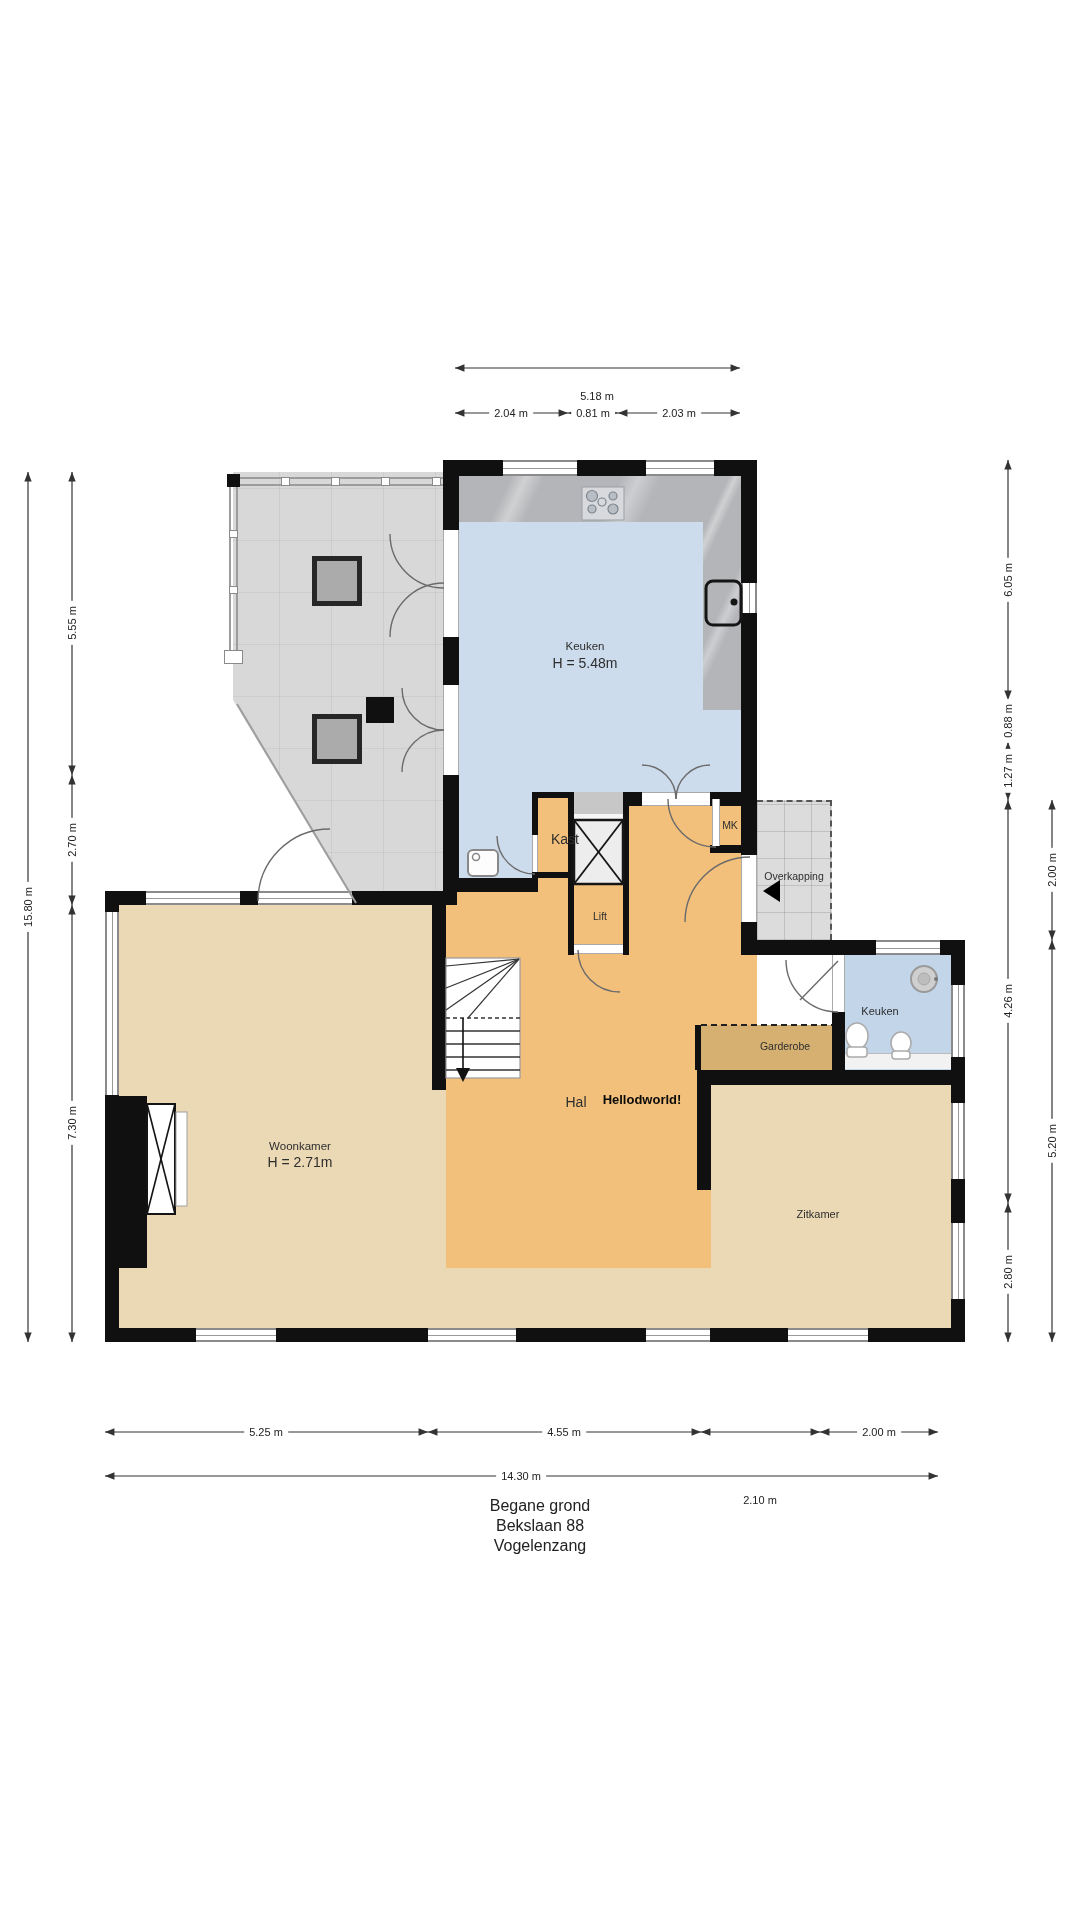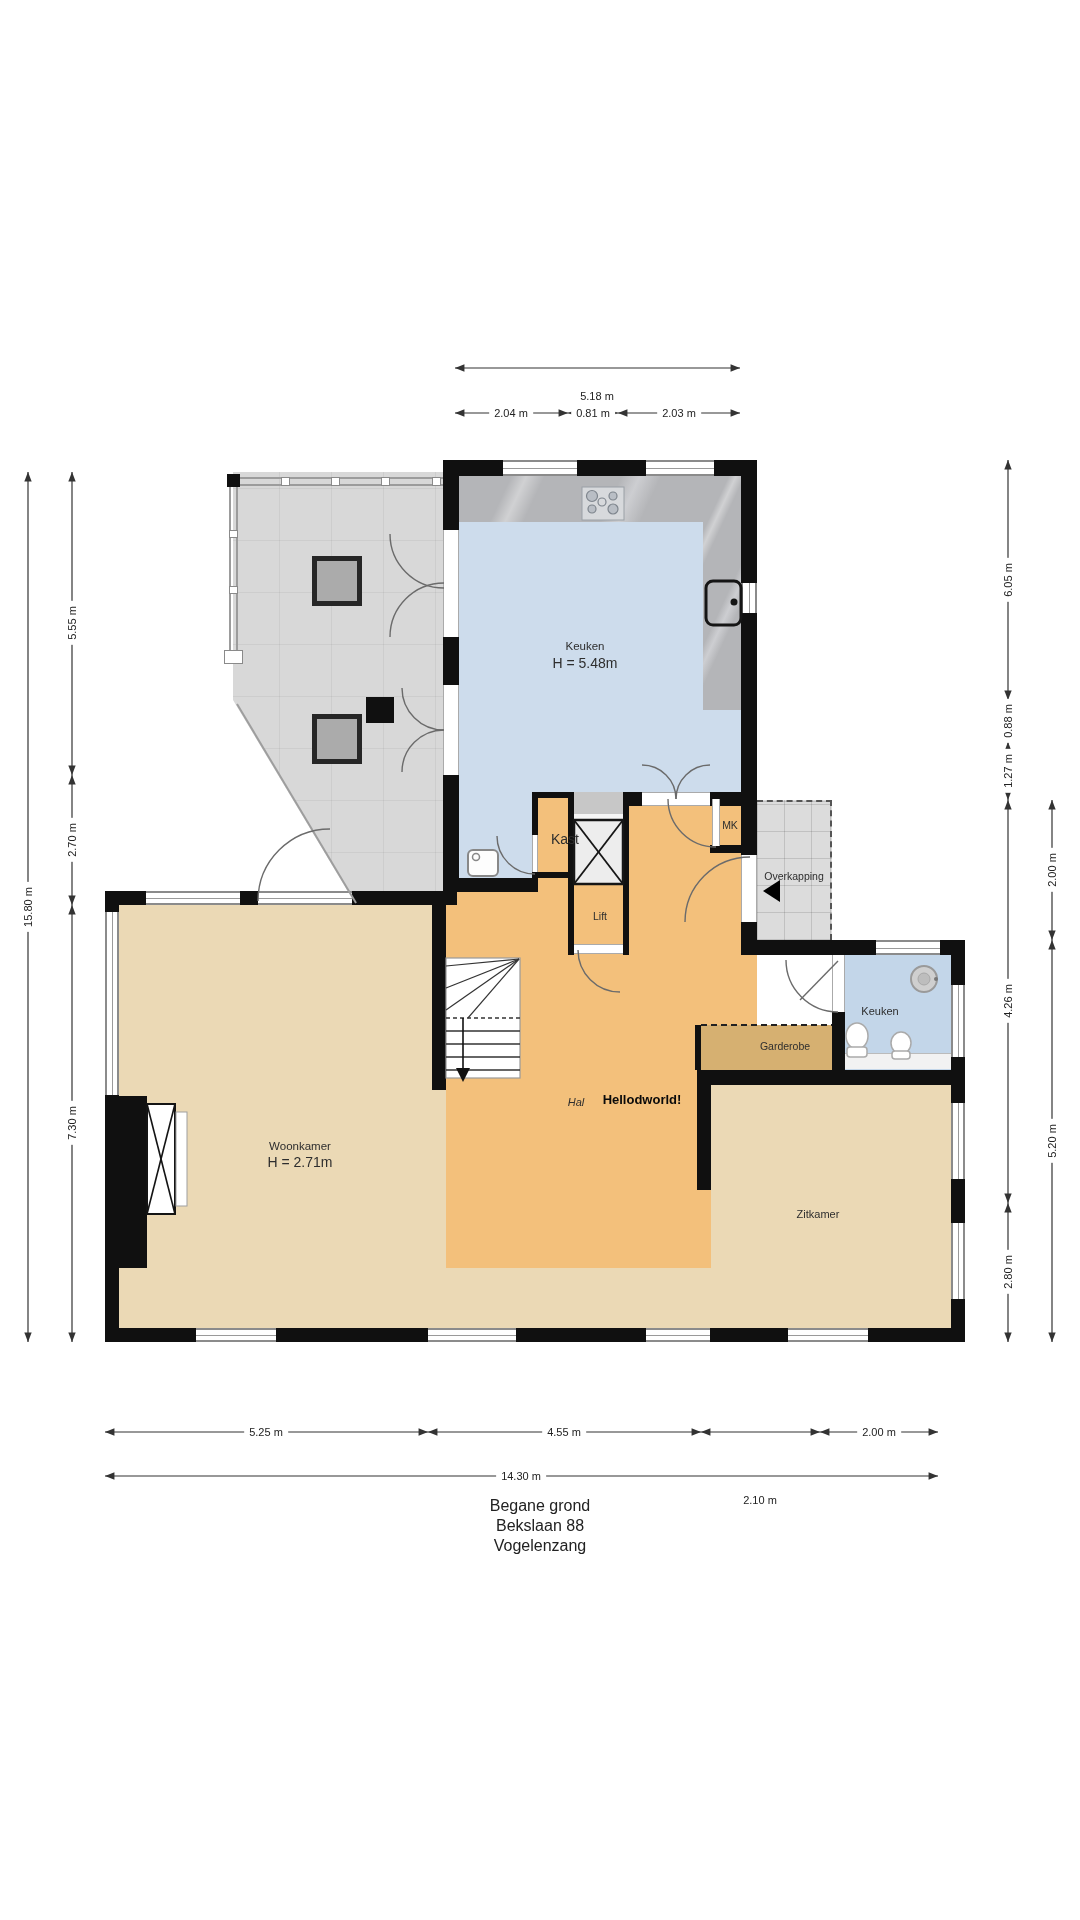--- a/index.html
+++ b/index.html
@@ -280,21 +280,21 @@
   </svg>
 
   <div class="lbl big" style="left:585px;top:646px;">Keuken</div>
   <div class="lbl sub" style="left:585px;top:663px;">H = 5.48m</div>
   <div class="lbl" style="left:553px;top:839px;font-size:14px;padding-left:24px;">Kast</div>
   <div class="lbl" style="left:600px;top:916px;font-size:10.5px;">Lift</div>
   <div class="lbl" style="left:730px;top:825px;font-size:10.5px;">MK</div>
   <div class="lbl" style="left:794px;top:876px;font-size:10.5px;">Overkapping</div>
   <div class="lbl" style="left:763px;top:1046px;font-size:10.5px;margin-left:22px;">Garderobe</div>
   <div class="lbl" style="left:880px;top:1011px;">Keuken</div>
-  <div class="lbl" style="left:576px;top:1102px;font-size:11px;font-style:italic;">Hal</div>
+  <div class="lbl" style="left:576px;top:1102px;font-size:14px;">Hal</div>
   <div class="lbl bold" style="left:642px;top:1099px;">Hellodworld!</div>
   <div class="lbl big" style="left:300px;top:1146px;">Woonkamer</div>
   <div class="lbl sub" style="left:300px;top:1162px;">H = 2.71m</div>
   <div class="lbl" style="left:818px;top:1214px;">Zitkamer</div>
 
   <span class="dim" style="left:597px;top:368px;margin-top:28px;">5.18 m</span>
   <span class="dim" style="left:511px;top:413px;">2.04 m</span>
   <span class="dim" style="left:593px;top:413px;">0.81 m</span>
   <span class="dim" style="left:679px;top:413px;">2.03 m</span>
   <span class="dimv" style="left:28px;top:907px;">15.80 m</span>

